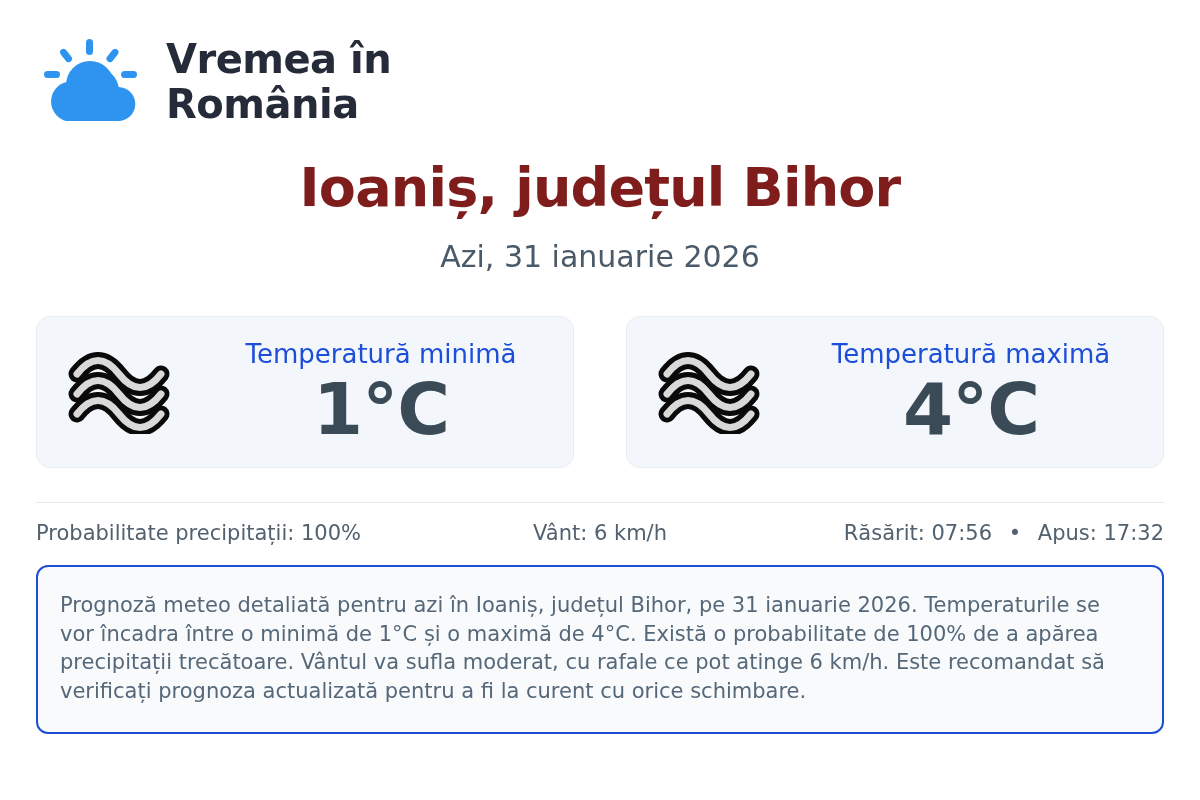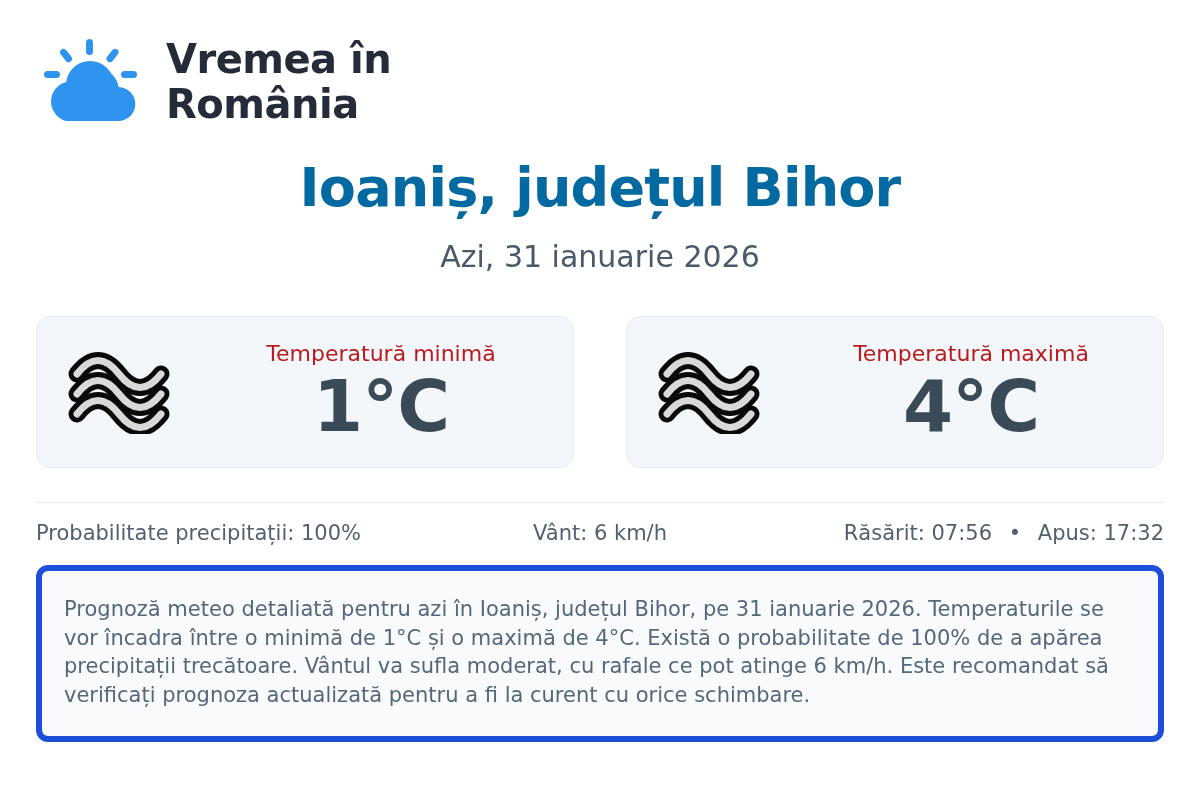--- a/index.html
+++ b/index.html
@@ -55,21 +55,21 @@
   
   .title-block {
     text-align: center;
     margin-top: 38px;
   }
 
   .page-title {
     font-size: 54px;
     line-height: 1.1;
     font-weight: 700;
-    color: #0369a1;
+    color: #7f1d1d;
     letter-spacing: -0.8px;
   }
 
   .page-subtitle {
     margin-top: 22px;
     font-size: 30px;
     font-weight: 400;
     color: #4a5a68;
   }
 
@@ -106,23 +106,23 @@
   .temp-body {
     display: flex;
     flex-direction: column;
     align-items: center;
     justify-content: center;
     flex: 1 1 auto;
     margin-left: -6px;
   }
 
   .temp-label {
-    font-size: 22px;
+    font-size: 26px;
     font-weight: 400;
-    color: #b91c1c;
+    color: #1d4ed8;
     line-height: 1.1;
   }
 
   .temp-value {
     font-size: 72px;
     font-weight: 700;
     color: #3b4a57;
     line-height: 1.0;
     margin-top: 4px;
     letter-spacing: -1px;
@@ -153,21 +153,21 @@
   .sep-dot {
     display: inline-block;
     margin: 0 10px;
     color: #52616f;
   }
 
   
   .description {
     margin-top: 20px;
     background: #f8fafb;
-    border: 6px solid #1d4ed8;
+    border: 2px solid #1d4ed8;
     border-radius: 12px;
     padding: 24px 28px 26px 22px;
     font-size: 21px;
     line-height: 1.36;
     color: #55687a;
   }
 
   
   .footer {
     position: absolute;

